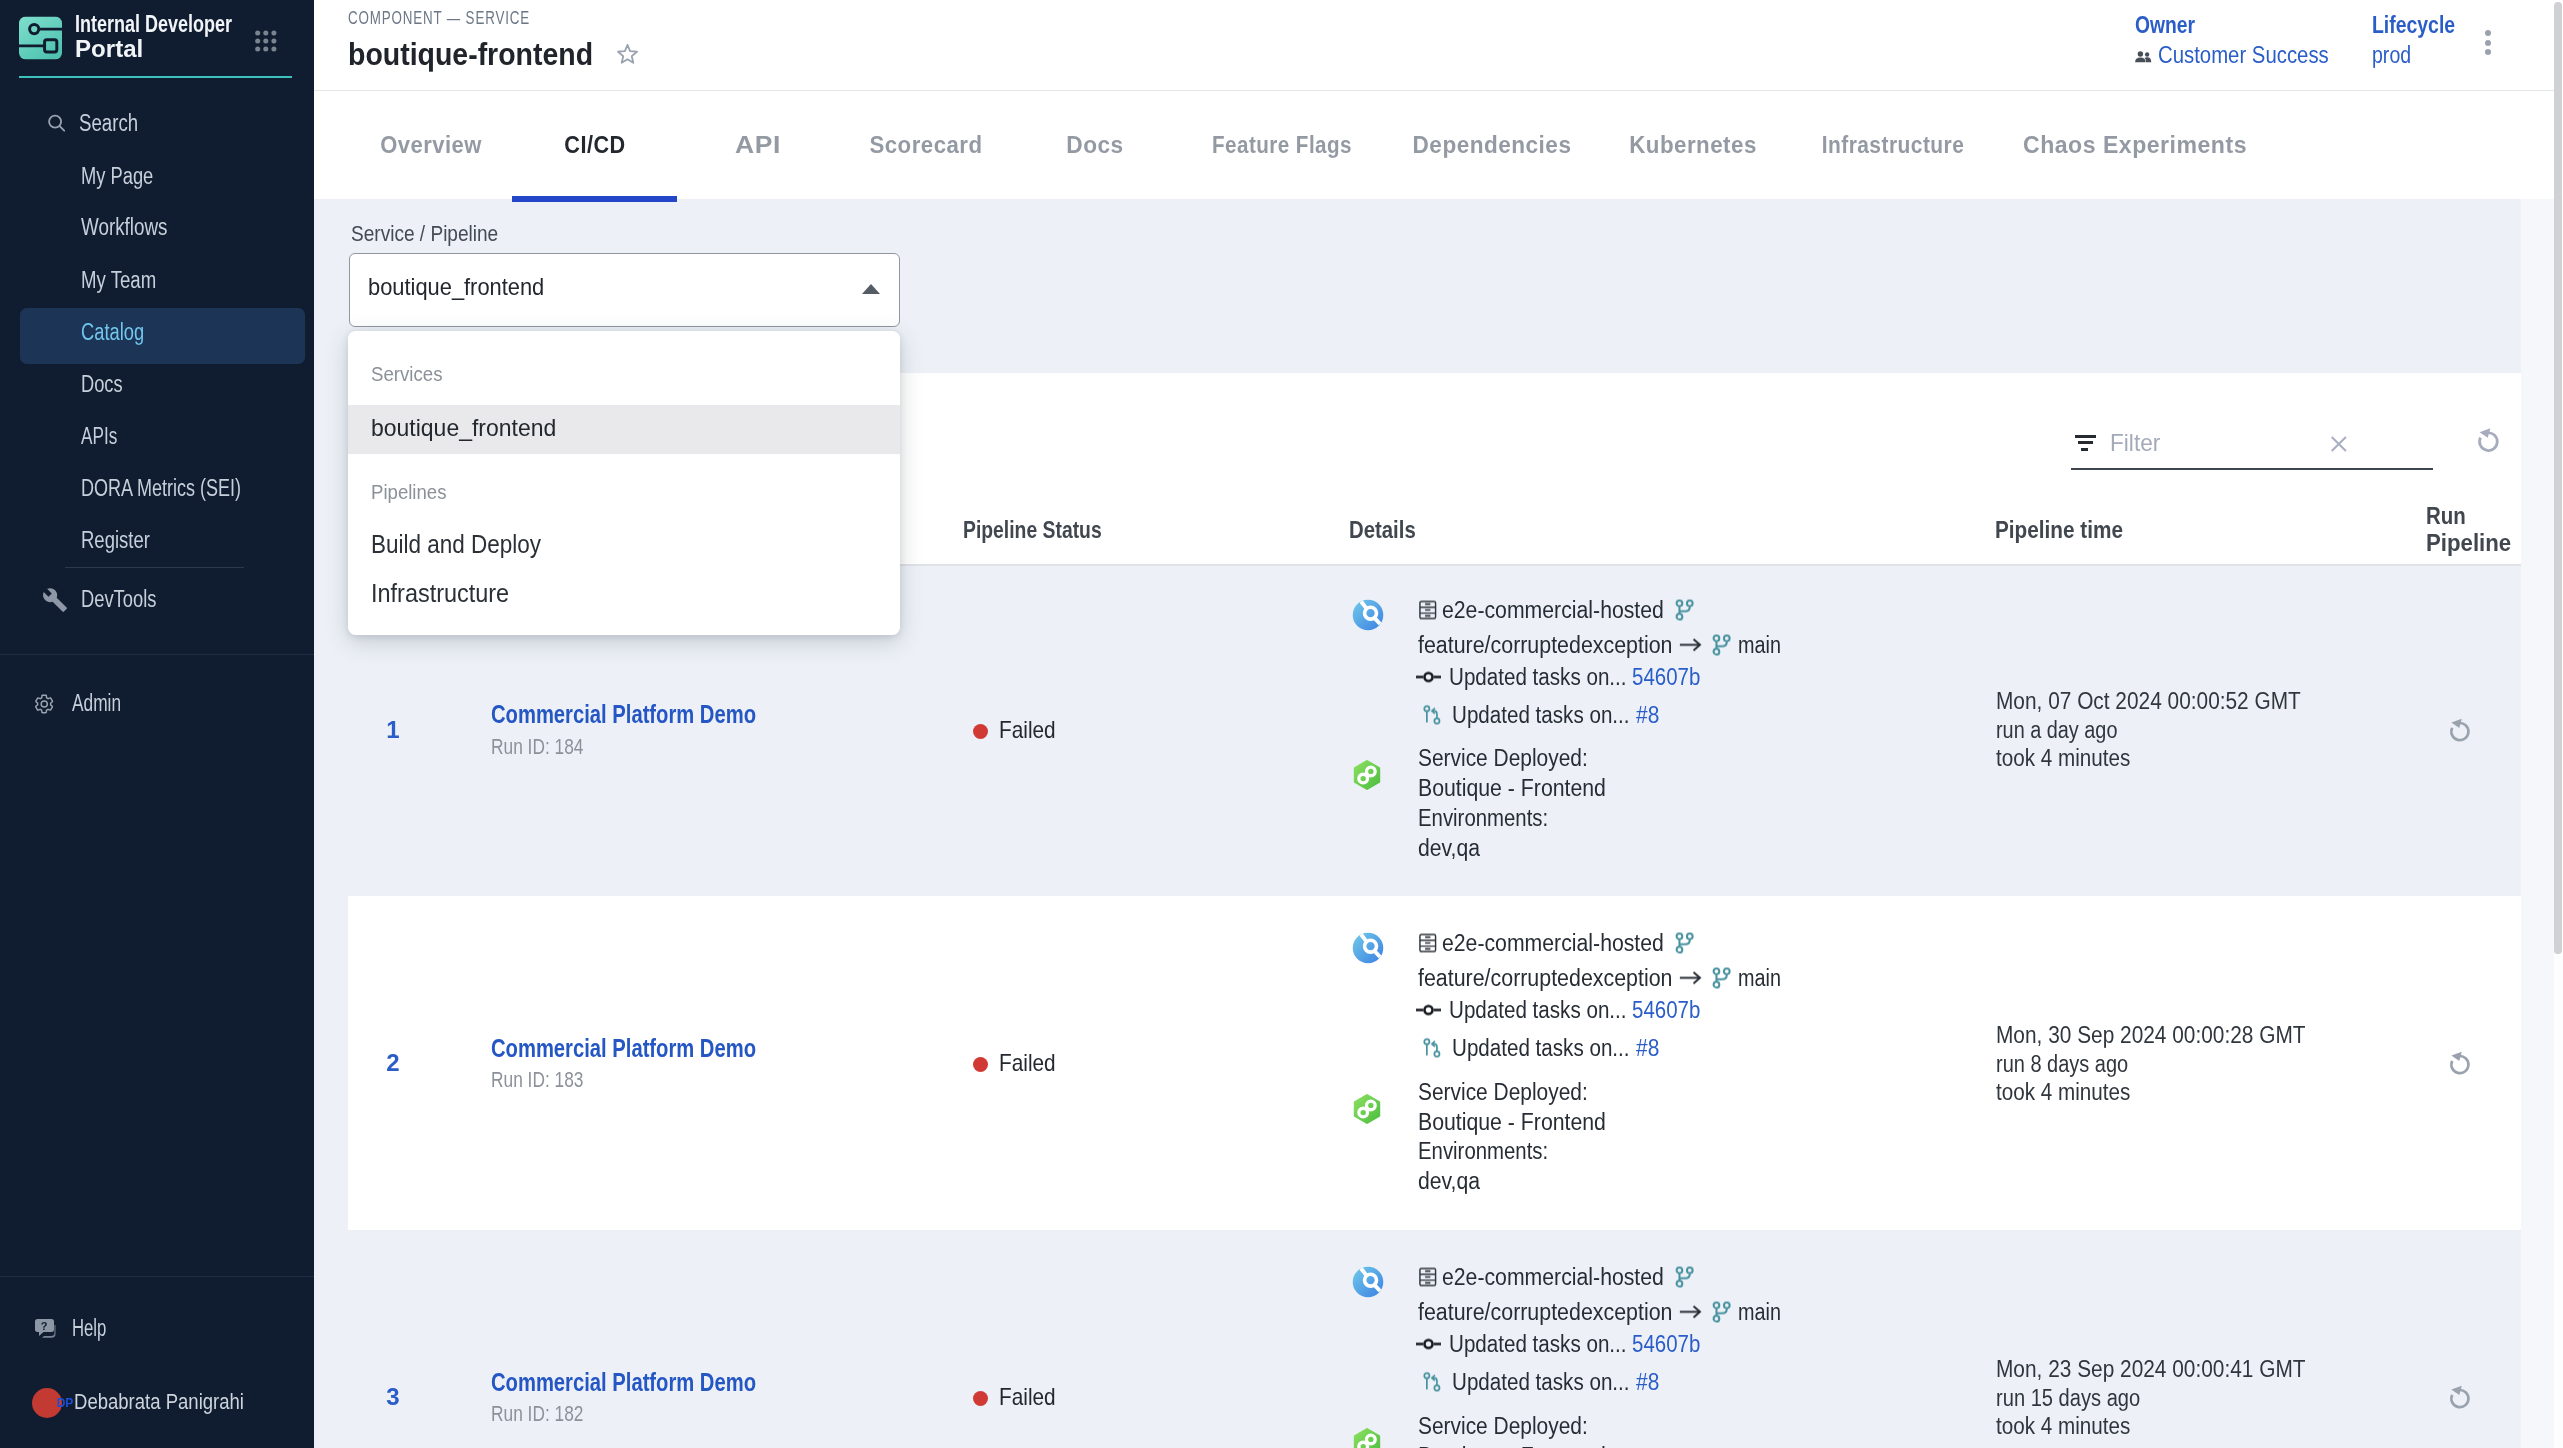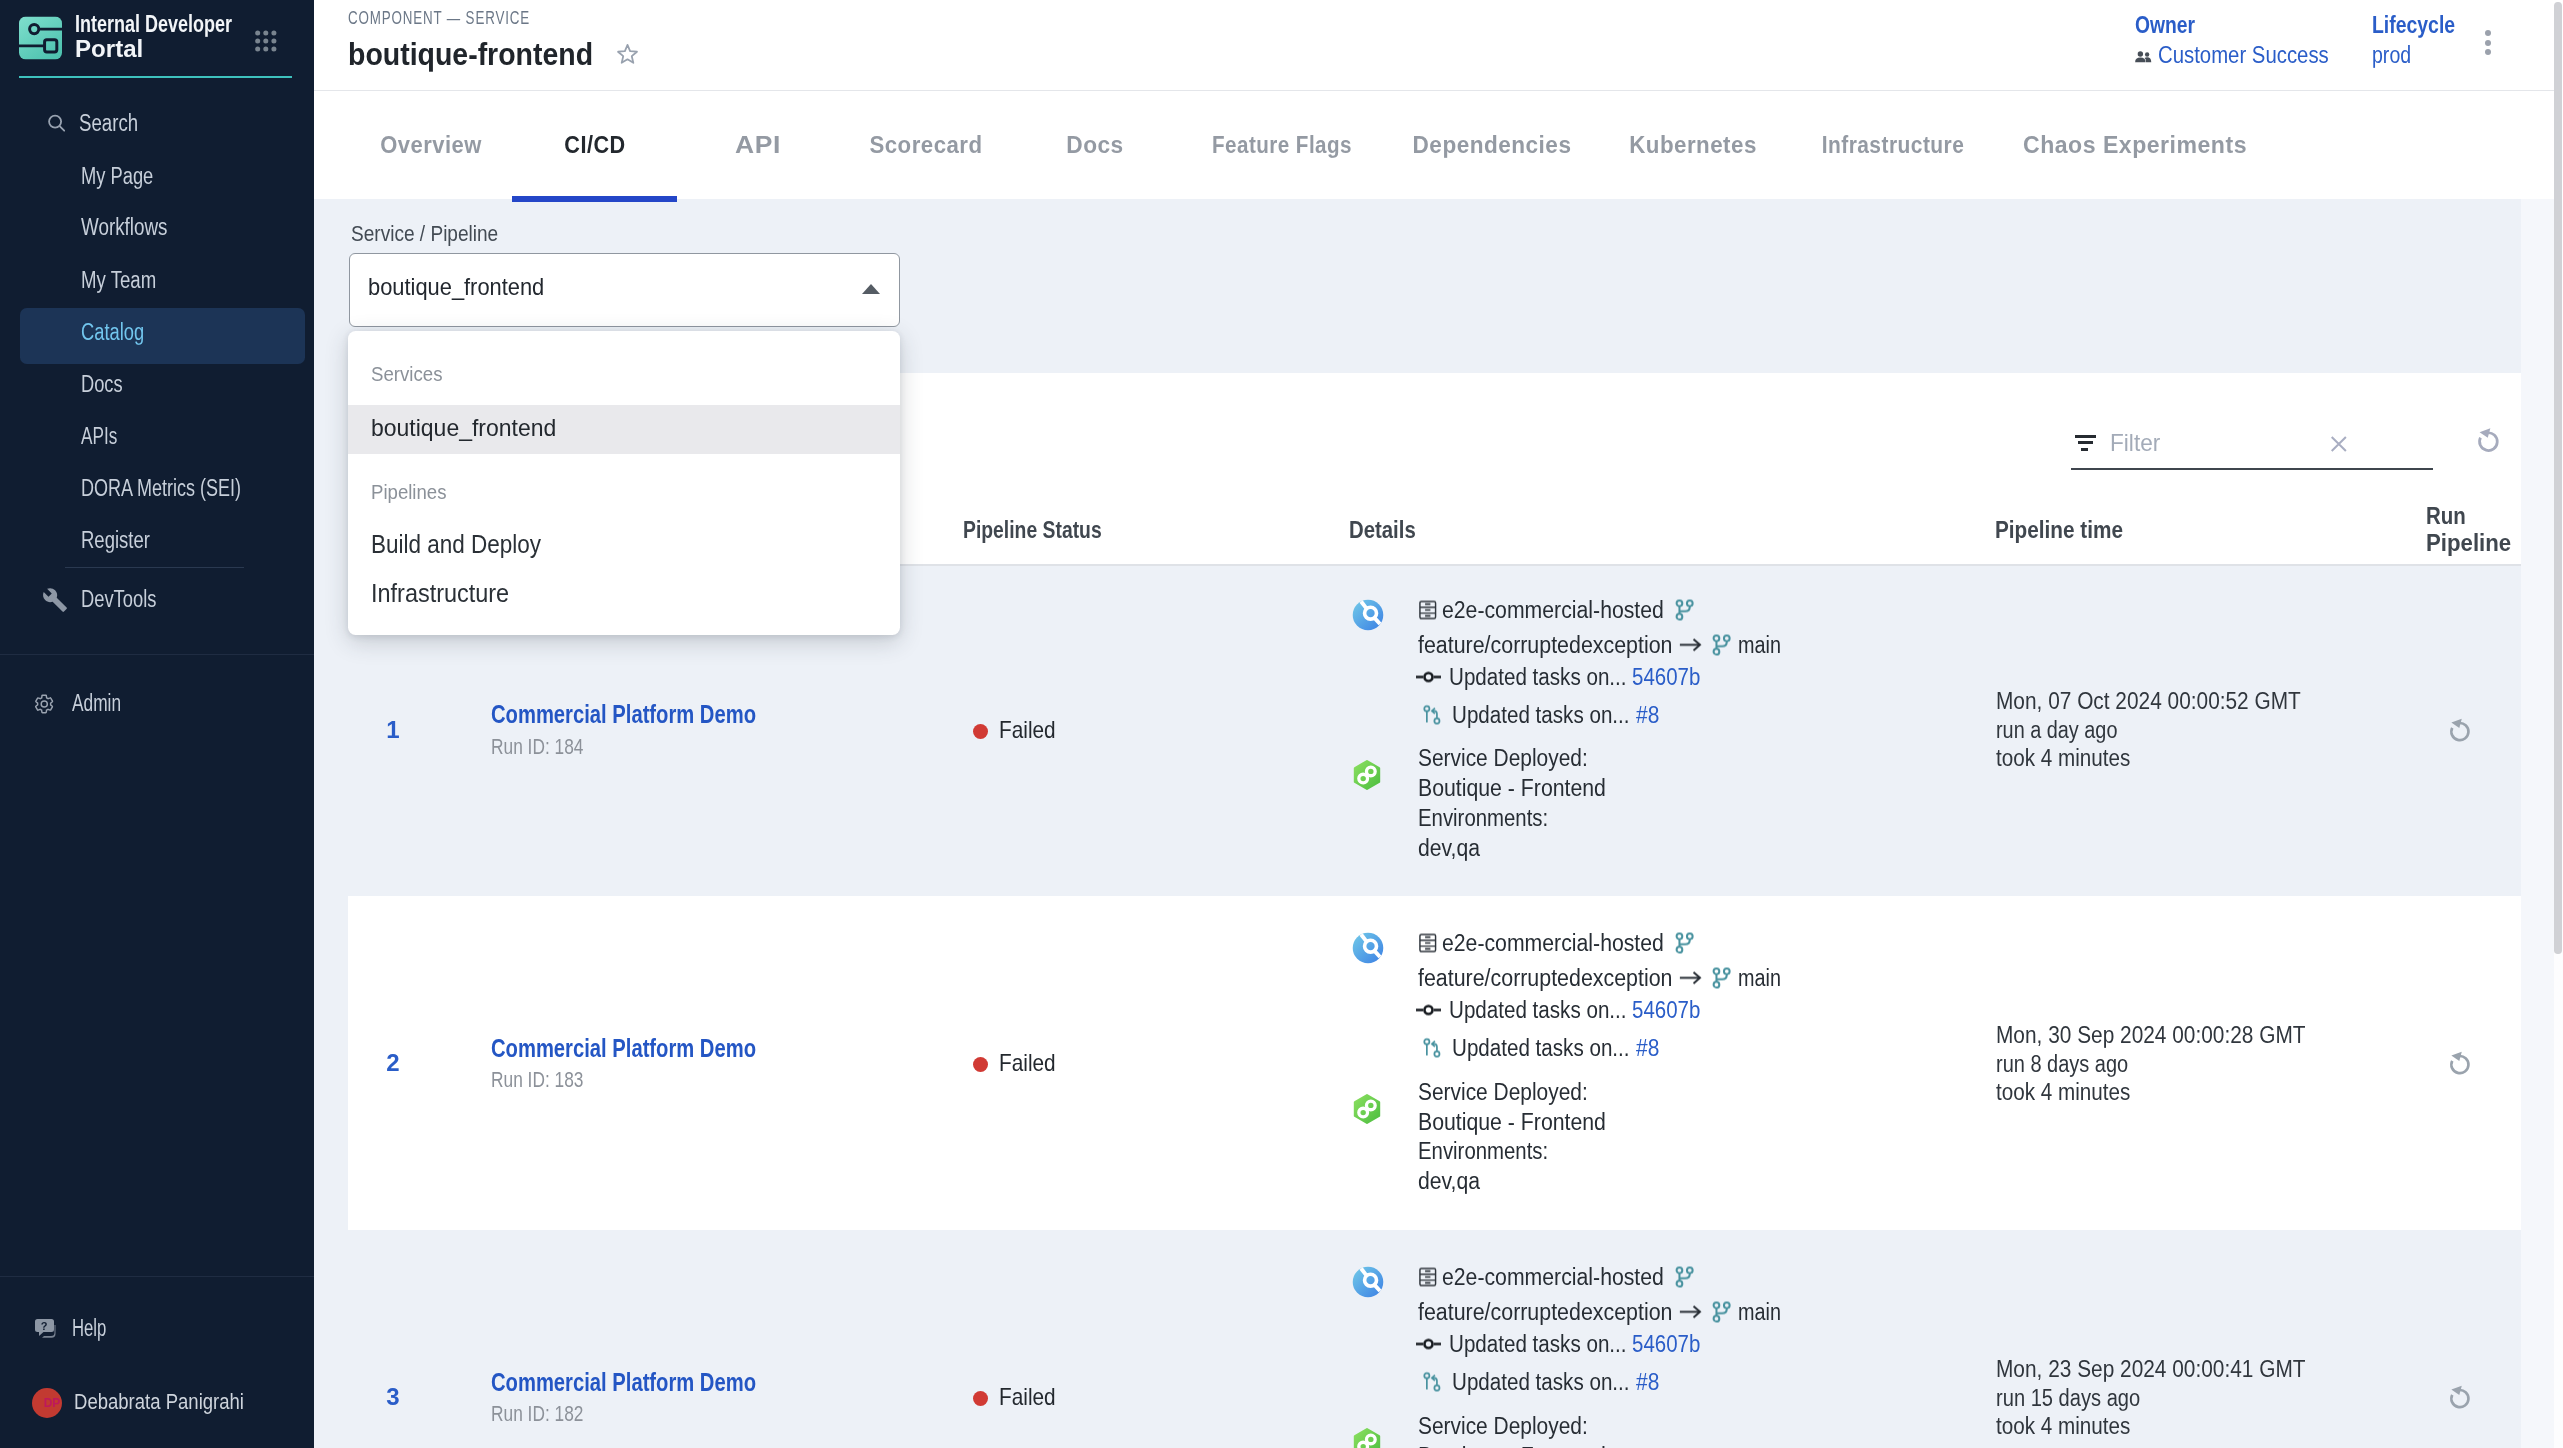--- a/index.html
+++ b/index.html
@@ -511,15 +511,15 @@
 <div class="abs" style="left:0px;top:1276px;width:314px;height:0.8px;background:#1f2c42;"></div>
 <div class="ic" style="left:33px;top:1329px;">
     <svg width="26" height="26" viewBox="0 0 26 26">
       <path d="M3 3 h14 a2.5 2.5 0 0 1 2.5 2.5 v8 a2.5 2.5 0 0 1 -2.5 2.5 h-8 l-4.5 4 v-4 H3 a2.5 2.5 0 0 1 -2.5 -2.5 v-8 A2.5 2.5 0 0 1 3 3 z" transform="translate(1.5,0)" fill="#8d97a5"></path>
       <path d="M21.5 9 v7.5 a3.5 3.5 0 0 1 -3.5 3.5 h-7 l-2 1.8 h9.5 a4 4 0 0 0 4 -4 V9 z" fill="#8d97a5" opacity=".85"></path>
       <text x="11" y="13.6" font-size="11" font-weight="bold" fill="#101d31" text-anchor="middle" font-family="Liberation Sans">?</text>
     </svg>
   </div>
 <div class="t" id="m_help" style="left:72px;top:1329px;transform:translateY(-52%) scaleX(0.7258) translateZ(0);font-size:23px;color:#c7cfda;">Help</div>
 <div class="abs" style="left:32px;top:1388px;width:30px;height:30px;background:#c23a31;border-radius:50%;"></div>
-<div class="tc" style="left:52px;top:1404px;transform:translate(-50%,-52%) translateZ(0);font-size:12px;font-weight:bold;color:#be185d;">DP</div>
+<div class="tc" style="left:65px;top:1404px;transform:translate(-50%,-52%) translateZ(0);font-size:12px;font-weight:bold;color:#1d4ed8;">DP</div>
 <div class="t" id="m_user" style="left:74px;top:1403px;transform:translateY(-52%) scaleX(0.8421) translateZ(0);font-size:22px;color:#ced4dc;">Debabrata Panigrahi</div>
 <div class="abs" style="left:2554px;top:1.5px;width:7.6px;height:952px;background:#d0d1d5;border-radius:3.8px;"></div>
 
 </body></html>

